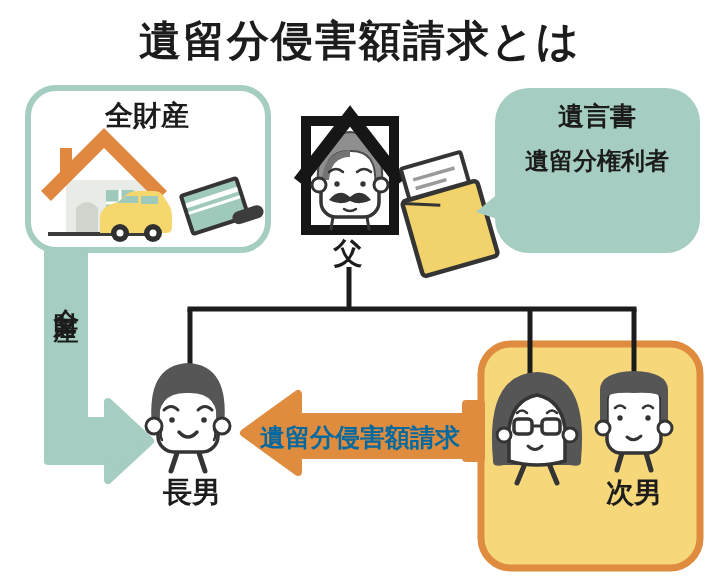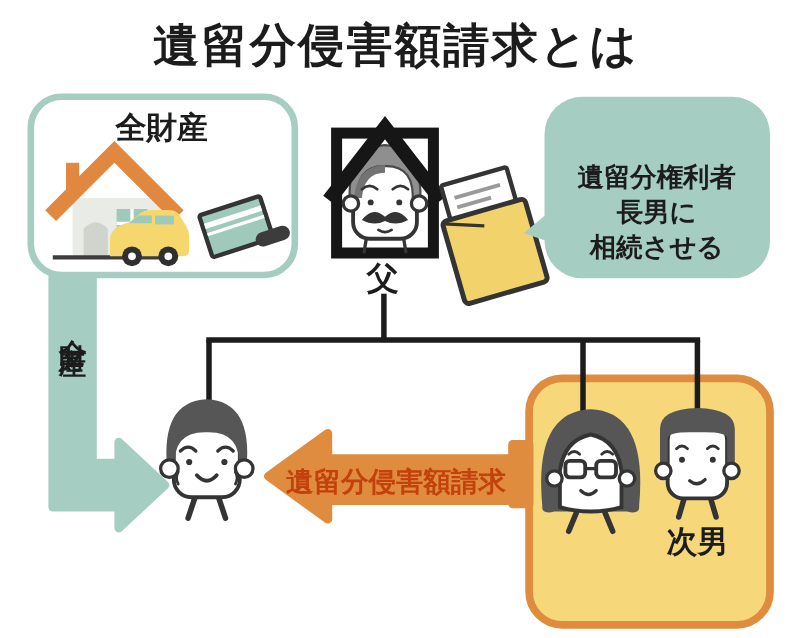--- a/index.html
+++ b/index.html
@@ -12,21 +12,21 @@
   .canvas{position:relative;width:720px;height:580px;background:#fff;overflow:hidden;}
   .canvas svg{position:absolute;left:0;top:0;}
   .label{position:absolute;white-space:nowrap;color:var(--ink);font-weight:900;transform:translateX(-50%);}
   .title{left:360px;top:13px;font-size:42px;letter-spacing:2px;}
   .assets-label{left:147px;top:97px;font-size:28px;}
   .vertical-label{left:66px;top:289px;font-size:25px;writing-mode:vertical-rl;text-orientation:upright;letter-spacing:4px;}
   .father-label{left:348px;top:234px;font-size:29px;}
   .will-title{left:597px;top:99px;font-size:26px;}
   .will-line{left:597px;font-size:24px;font-weight:700;}
   .wl0{top:145px;} .wl1{top:177px;} .wl2{top:209px;}
-  .claim-label{left:360px;top:421px;font-size:25px;color:#c2410c;}
+  .claim-label{left:360px;top:421px;font-size:25px;color:#0369a1;}
   .son-label{left:192px;top:473px;font-size:29px;}
   .daughter-label{left:534px;top:474px;font-size:28px;}
   .second-son-label{left:634px;top:474px;font-size:28px;}
   .rights-label{left:588px;top:520px;font-size:28px;color:var(--orange);letter-spacing:1px;}
   
   .f-teal{fill:var(--teal)} .s-teal{stroke:var(--teal)}
   .f-orange{fill:var(--orange)} .s-orange{stroke:var(--orange)}
   .f-boxy{fill:var(--box_yellow)} .f-envy{fill:var(--envelope_yellow)}
   .f-hair{fill:var(--hair_gray)} .f-fhair{fill:var(--father_hair)}
   .s-roof{stroke:var(--roof_orange)} .f-roof{fill:var(--roof_orange)}
@@ -154,18 +154,18 @@
       <circle cx="620" cy="418" r="2.7" fill="#343434"></circle>
       <circle cx="648" cy="418" r="2.7" fill="#343434"></circle>
       <path d="M627,437 Q634,443 641,436" fill="none" class="s-ink" stroke-width="3" stroke-linecap="round"></path>
     </g>
   </svg>
 
   <div class="label title">遺留分侵害額請求とは</div>
   <div class="label assets-label">全財産</div>
   <div class="label vertical-label">全財産</div>
   <div class="label father-label">父</div>
+  <div class="label will-title">遺言書</div>
   <div class="label will-line wl0">遺留分権利者</div>
-  <div class="label will-line wl1">長男に</div>
-  <div class="label will-line wl2">相続させる</div>
   <div class="label claim-label">遺留分侵害額請求</div>
+  <div class="label son-label">長男</div>
   <div class="label second-son-label">次男</div>
 </div>
 
 </body></html>

